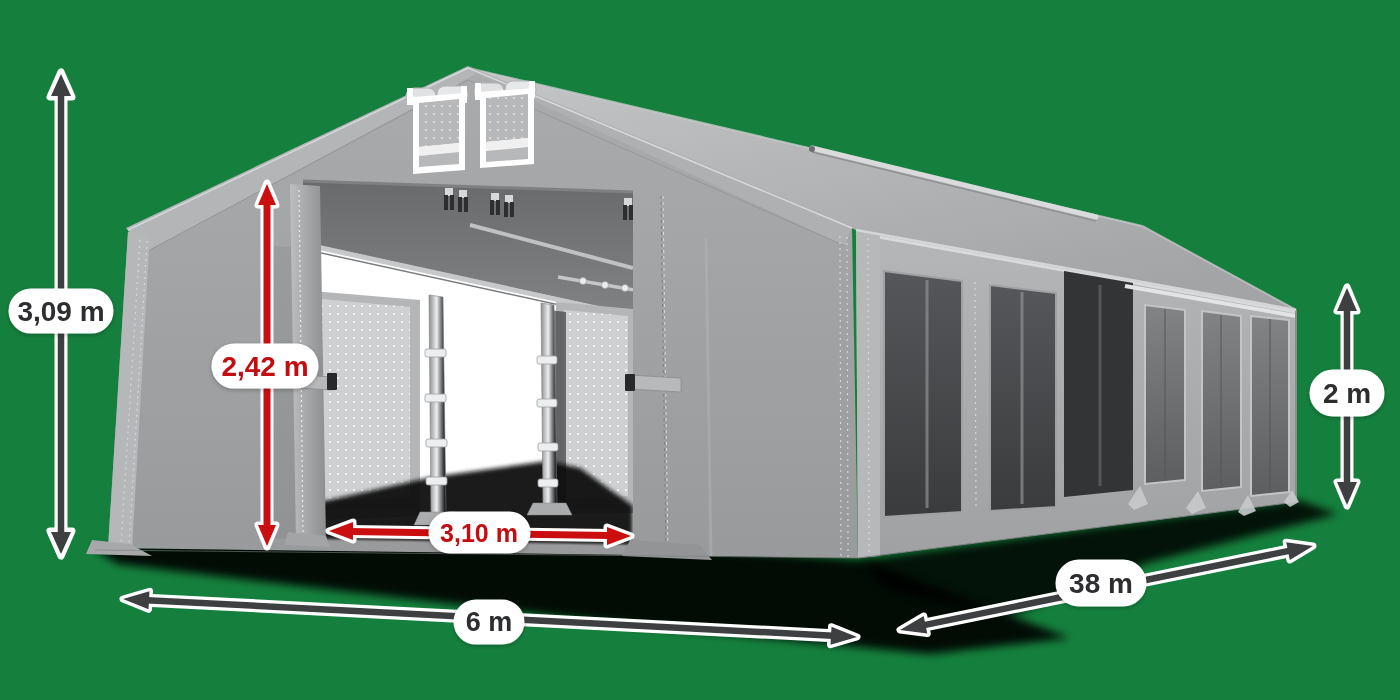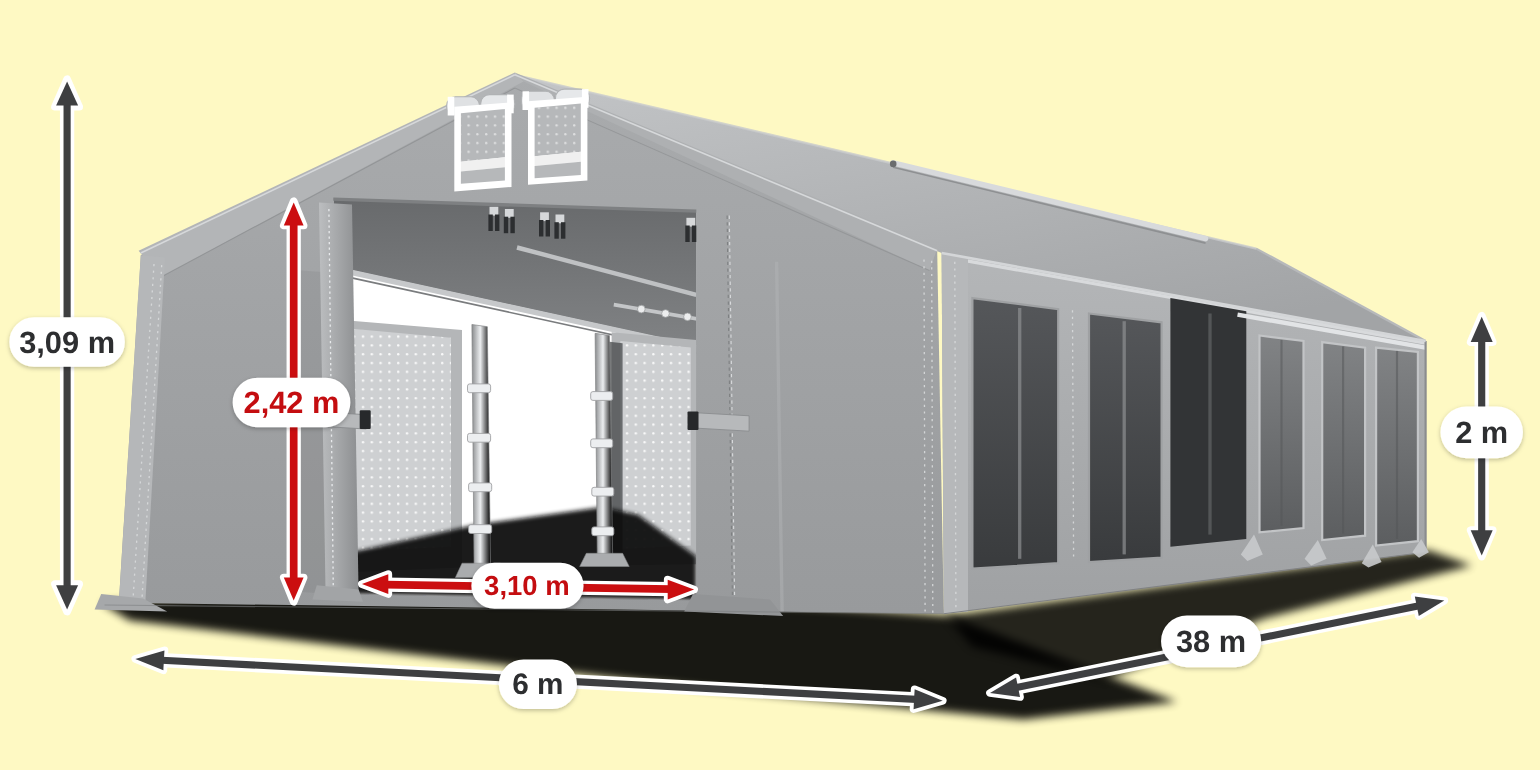--- a/index.html
+++ b/index.html
@@ -1,16 +1,16 @@
 <!DOCTYPE html>
 <html><head>
 <meta charset="utf-8">
 <style>
   html,body{margin:0;padding:0;background:#ffffff;}
-  .stage{position:relative;width:1400px;height:700px;background:#fef9c3;overflow:hidden;}
+  .stage{position:relative;width:1400px;height:700px;background:#15803d;overflow:hidden;}
   svg{display:block;}
   
   .halo-line{stroke:#ffffff;stroke-width:13;stroke-linecap:round;fill:none;}
   .halo-head{fill:#ffffff;stroke:#ffffff;stroke-width:7;stroke-linejoin:round;}
   .dim-line-dark{stroke:#3e3f41;stroke-width:6.5;fill:none;}
   .dim-head-dark{fill:#3e3f41;}
   .dim-line-red{stroke:#cb0e10;stroke-width:7;fill:none;}
   .dim-head-red{fill:#cb0e10;}
   .pill{fill:#ffffff;stroke:#ffffff;stroke-width:5;}
   .lbl{font-family:"Liberation Sans",sans-serif;font-weight:bold;fill:#2d2e30;text-anchor:middle;}

